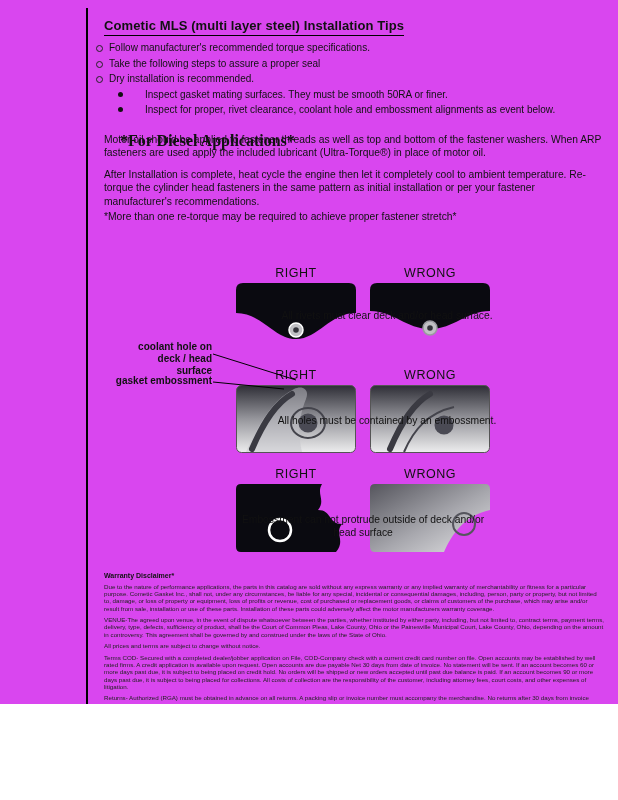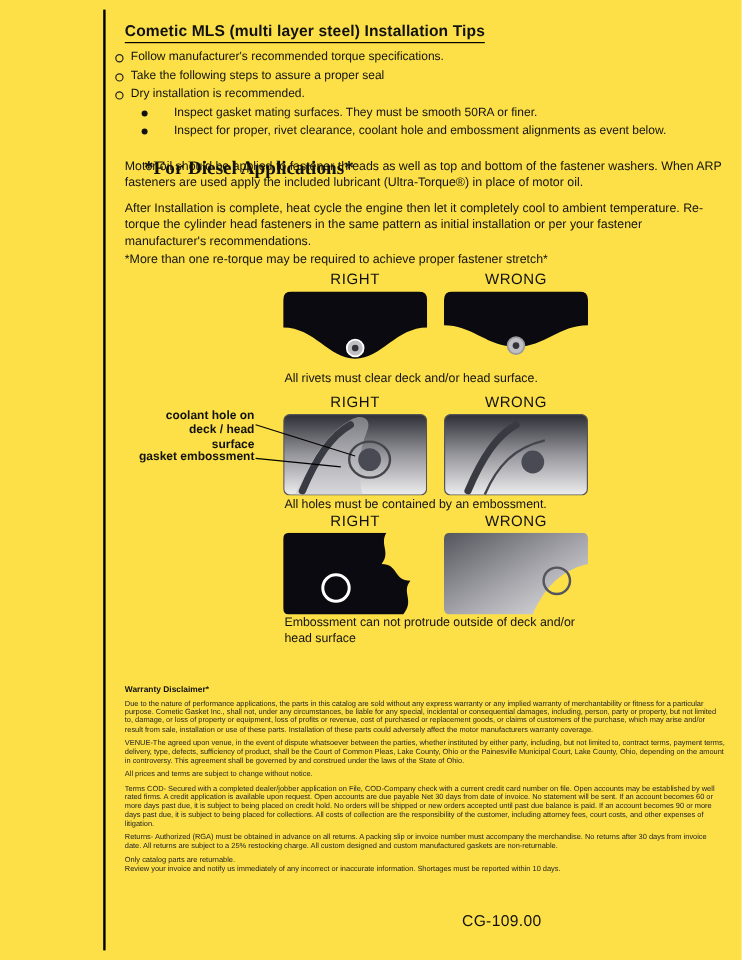--- a/index.html
+++ b/index.html
@@ -2,21 +2,21 @@
 <html><head>
 <meta charset="utf-8">
 <style>
   html, body { margin: 0; padding: 0; }
   body {
     width: 618px; height: 800px;
     background: #ffffff;
     font-family: "Liberation Sans", sans-serif;
     color: #111111;
   }
-  .page { position: relative; width: 618px; height: 800px; background: #fde047; overflow: hidden; }
+  .page { position: relative; width: 618px; height: 704px; background: #d946ef; overflow: hidden; }
 
   .left-rule { position: absolute; left: 86px; top: 8px; width: 2px; height: 784px; background: #000; }
 
   .title {
     position: absolute; left: 104px; top: 18px;
     font-size: 13px; font-weight: bold; margin: 0;
     border-bottom: 1.5px solid #000; padding-bottom: 2px;
     letter-spacing: 0.1px;
   }
 
@@ -32,24 +32,24 @@
     border-radius: 50%; margin: 3px 6px 0 0;
   }
 
   .diesel-h { position: absolute; left: 104px; top: 116px; font-size: 16px; font-weight: bold; margin: 16px; font-family: Liberation Serif, serif; }
   .para { position: absolute; left: 104px; margin: 0; font-size: 10.3px; line-height: 1.3; }
   .para.p1 { top: 133px; width: 500px; }
   .para.p2 { top: 168px; width: 496px; }
   .para.p3 { top: 210px; width: 500px; }
 
   .diag-row { position: absolute; left: 236px; display: flex; gap: 14px; }
-  .diag-col { width: 120px; }
+  .diag-col { width: 120px; margin-top: 40px; }
   .diag-header { text-align: center; font-size: 12.5px; letter-spacing: 0.5px; margin-bottom: 3px; }
   .diag-col svg { display: block; }
-  .diag-caption { position: absolute; left: 237px; margin: 0; font-size: 10.3px; line-height: 1.25; }
+  .diag-caption { position: absolute; left: 237px; margin: 0; font-size: 10.3px; line-height: 1.25; text-align: center; }
 
   .callout { position: absolute; font-size: 10px; line-height: 1.2; text-align: right; font-weight: bold; }
   .callout-lines { position: absolute; left: 212px; top: 344px; }
 
   .disclaimer { position: absolute; left: 104px; top: 572px; width: 500px; }
   .disc-h { font-size: 7px; font-weight: bold; margin-bottom: 4px; }
   .disclaimer p { margin: 0 0 4.5px 0; font-size: 6.2px; line-height: 1.16; color: #222; }
   .disclaimer p.tight { margin-bottom: 0.5px; }
 
   .footer-code { position: absolute; left: 385px; top: 760px; font-size: 13px; letter-spacing: 0.3px; }

